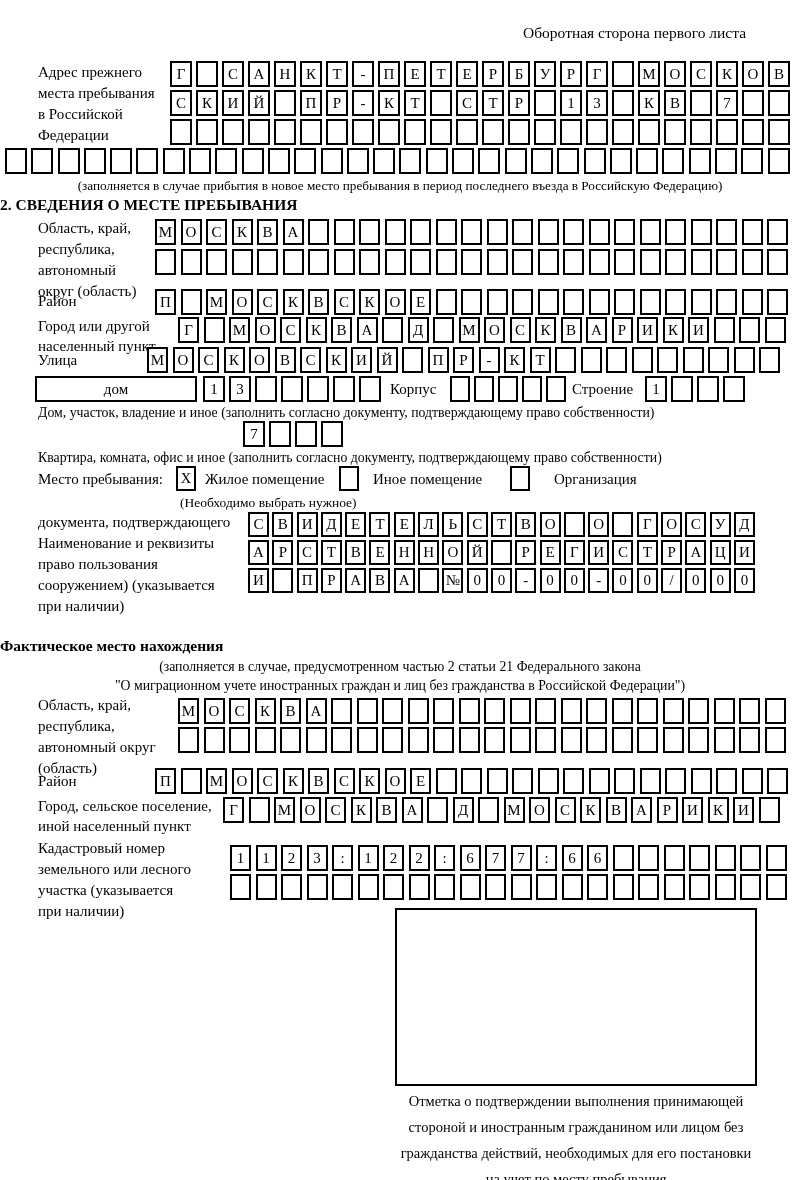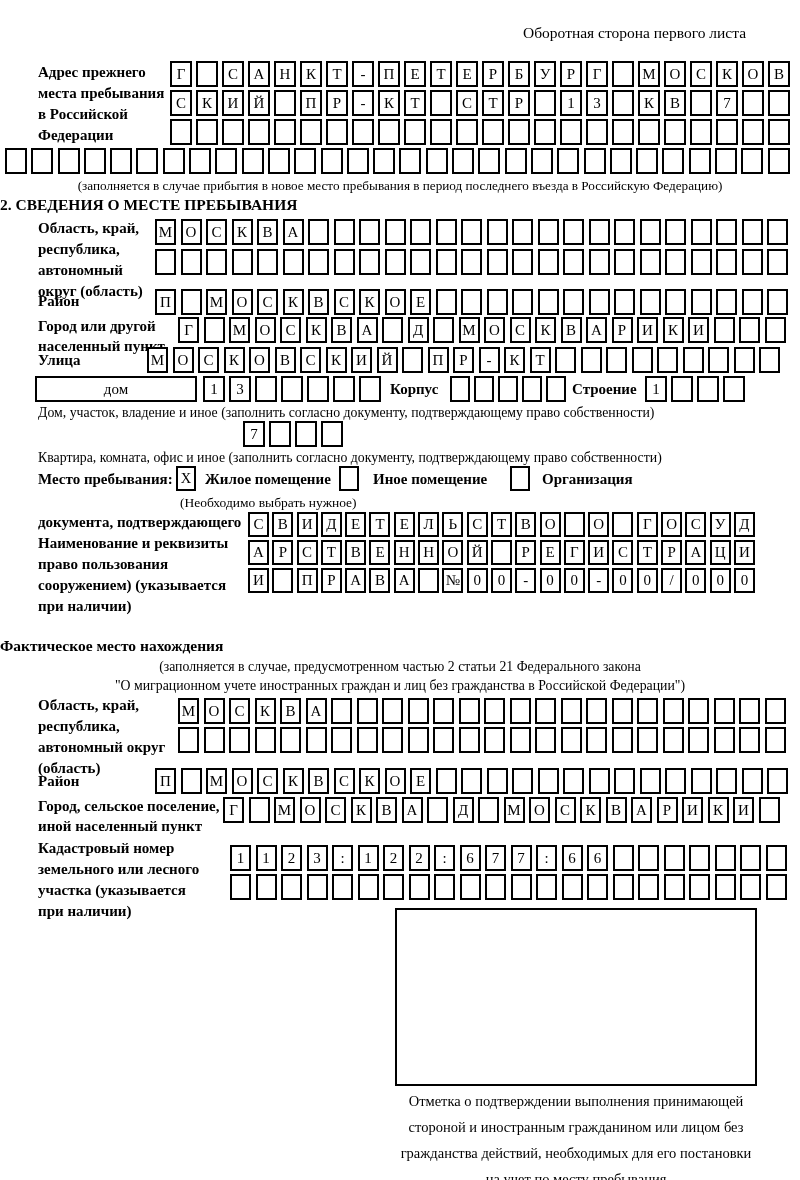--- a/index.html
+++ b/index.html
@@ -5,21 +5,21 @@
   html,body{margin:0;padding:0;background:#fff;}
   .page{position:relative;width:800px;height:1180px;background:#fff;overflow:hidden;
         font-family:"Liberation Serif","DejaVu Serif",serif;color:#000;}
   .cellrow{position:absolute;display:flex;gap:4px;}
   .cbox{flex:0 0 auto;width:22px;height:26px;border:2px solid #000;box-sizing:border-box;
         display:flex;align-items:center;justify-content:center;font-size:15px;line-height:1;background:#fff;}
   .g21{gap:4.5px;} .g21 .cbox{width:21px;}
   .g24{gap:3.3px;} .g24 .cbox{width:21px;height:25px;}
   .g30{gap:4.3px;}
   .k20 .cbox{width:20px;}
-  .lbl{position:absolute;font-size:15px;line-height:21px;font-weight:bold;}
+  .lbl{position:absolute;font-size:15px;line-height:21px;}
   .lh20{line-height:20px;}
   .note{position:absolute;font-size:13.2px;line-height:17px;}
   .center{left:0;right:0;text-align:center;}
   .sec-title{position:absolute;left:0;right:0;text-align:left;font-weight:bold;font-size:15.5px;}
   .widebox{position:absolute;height:26px;border:2px solid #000;box-sizing:border-box;background:#fff;
            display:flex;align-items:center;justify-content:center;font-size:15px;}
   .chk{position:absolute;width:20px;height:25px;border:2px solid #000;box-sizing:border-box;
        display:flex;align-items:center;justify-content:center;font-size:14.5px;background:#fff;}
   .stamp{position:absolute;border:2px solid #000;box-sizing:border-box;background:#fff;}
   .hdr-right{position:absolute;font-size:15.5px;text-align:center;}
@@ -336,21 +336,21 @@
       <div class="cbox"></div>
     </div>
   <div class="note" style="left:38px;top:449px;font-size:13.8px">Квартира, комната, офис и иное (заполнить согласно документу, подтверждающему право собственности)</div>
 
   <div class="lbl" style="left:38px;top:469px">Место пребывания:</div>
   <div class="chk" style="left:176px;top:466px">X</div>
   <div class="lbl" style="left:205px;top:469px">Жилое помещение</div>
   <div class="chk" style="left:339px;top:466px"></div>
   <div class="lbl" style="left:373px;top:469px">Иное помещение</div>
   <div class="chk" style="left:510px;top:466px"></div>
-  <div class="lbl" style="left:542px;top:469px">Организация</div>
+  <div class="lbl" style="left:554px;top:469px">Организация</div>
   <div class="note" style="left:180px;top:494px;width:330px;text-align:left;font-size:13.5px">(Необходимо выбрать нужное)</div>
 
   <div class="lbl" style="left:38px;top:512px">
       <div>документа, подтверждающего</div>
       <div>Наименование и реквизиты</div>
       <div>право пользования</div>
       <div>сооружением) (указывается</div>
       <div>при наличии)</div>
     </div>
   <div class="cellrow g24" style="left:248px;top:512px">

